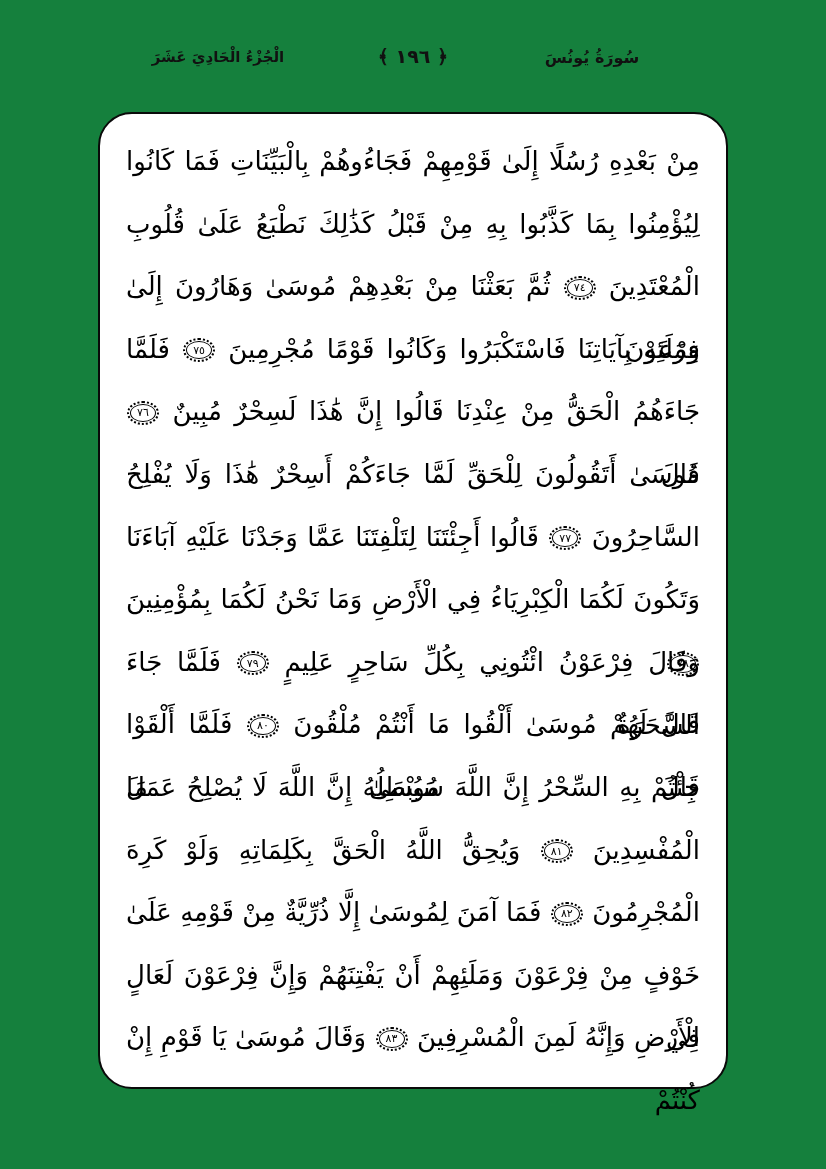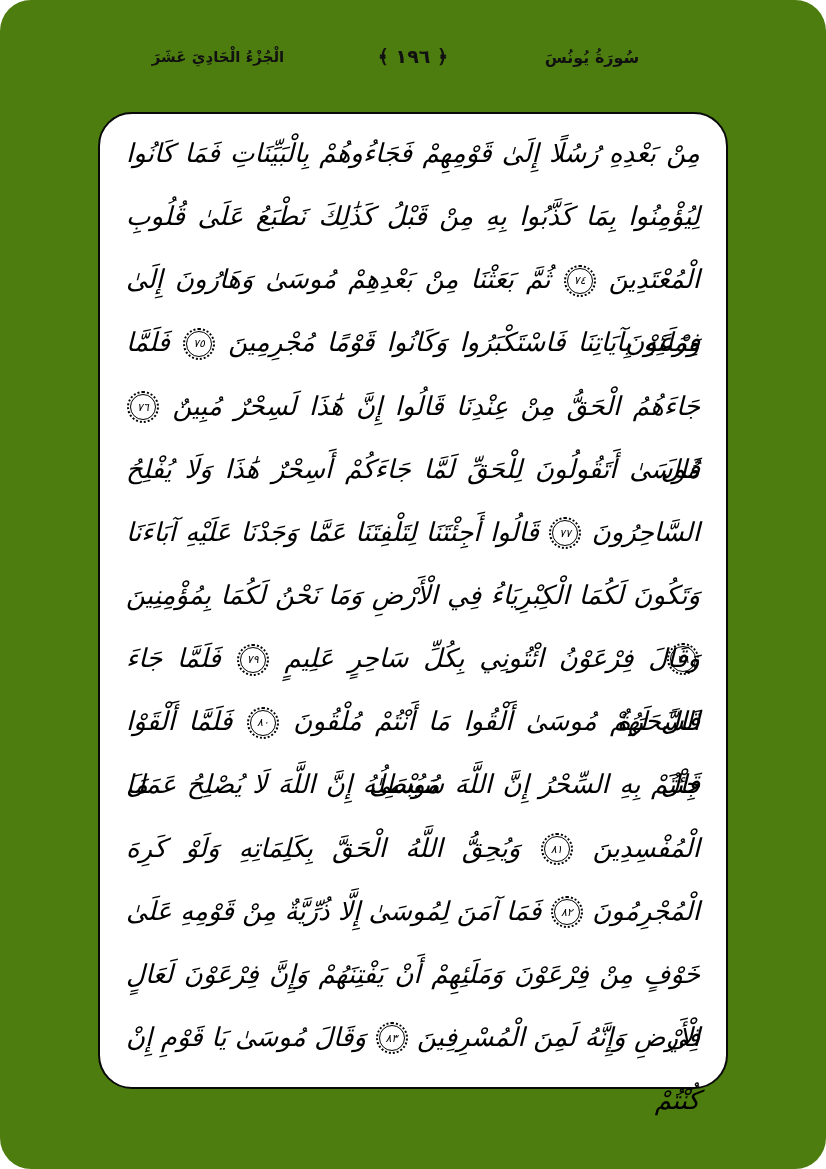--- a/index.html
+++ b/index.html
@@ -6,23 +6,22 @@
     margin: 0;
     padding: 0;
     background: #ffffff;
     font-family: "DejaVu Sans", sans-serif;
     color: #000000;
   }
   .sheet {
     position: relative;
     width: 826px;
     height: 1169px;
-    background: #4d7c0f;
+    background: #15803d;
     overflow: hidden;
-    border-radius: 31px;
   }
   
   .hdr-item {
     position: absolute;
     direction: rtl;
     text-align: center;
     color: #111111;
     white-space: nowrap;
     font-weight: bold;
   }
@@ -32,44 +31,43 @@
   
   .frame {
     position: absolute;
     left: 98px;
     top: 112px;
     width: 630px;
     height: 977px;
     box-sizing: border-box;
     border: 2px solid #0a0a0a;
     border-radius: 34px;
-    padding: 8px 26px 18px 26px;
+    padding: 16px 26px 18px 26px;
     display: flex;
     flex-direction: column;
     direction: rtl;
     background: #ffffff;
-    font-style: italic;
   }
   .line {
     flex: 1 1 0;
     min-height: 0;
     font-size: 26px;
     line-height: 63px;
     text-align: justify;
     text-align-last: justify;
     text-justify: inter-word;
     color: #000000;
   }
   .ayah-marker {
     display: inline-flex;
     align-items: center;
     justify-content: center;
     box-sizing: border-box;
     width: 26px;
-    height: 26px;
+    height: 18px;
     margin: 0 4px;
     border: 1.5px solid #000000;
     outline: 2px dotted #000000;
     outline-offset: 1px;
     border-radius: 50%;
     font-size: 11px;
     line-height: 1;
     vertical-align: middle;
     background: #ffffff;
   }

